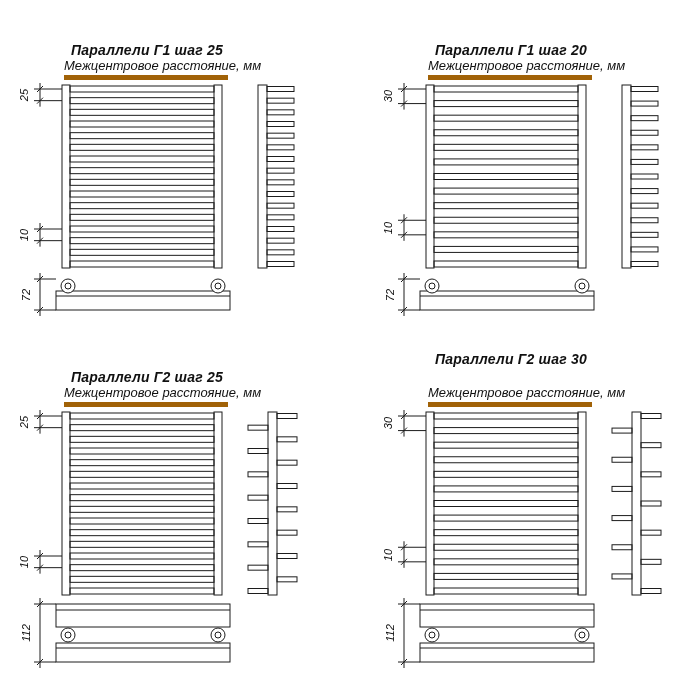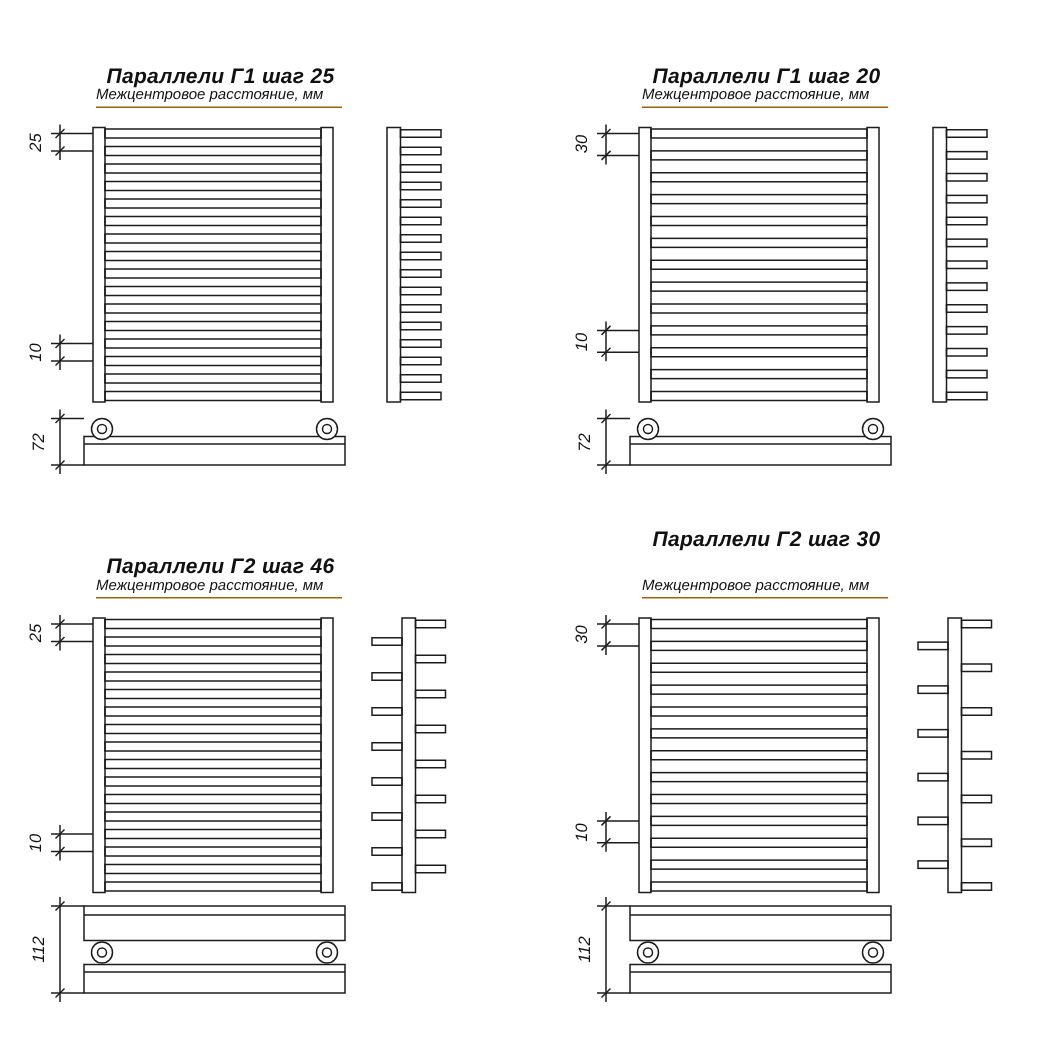--- a/index.html
+++ b/index.html
@@ -13,22 +13,22 @@
     font-style: italic;
     font-weight: bold;
     font-size: 14px;
     text-align: center;
     letter-spacing: .2px;
     white-space: nowrap;
   }
   .subtitle {
     position: absolute;
     font-style: italic;
-    font-size: 10px;
-    border-bottom: 1px solid #a16207;
+    font-size: 13px;
+    border-bottom: 5px solid #a16207;
     padding-bottom: 2px;
     white-space: nowrap;
   }
   .dim {
     position: absolute;
     font-style: italic;
     font-size: 11px;
     transform: translate(-50%, -50%) rotate(-90deg);
     white-space: nowrap;
   }
@@ -267,21 +267,21 @@
 
   <div class="quad">
     <div class="title" style="left:421px;top:42px;width:180px">Параллели Г1 шаг 20</div>
     <div class="subtitle" style="left:428px;top:58px;width:164px">Межцентровое расстояние, мм</div>
     <div class="dim" style="left:388px;top:96px">30</div>
     <div class="dim" style="left:388px;top:228px">10</div>
     <div class="dim" style="left:390px;top:295px">72</div>
   </div>
 
   <div class="quad">
-    <div class="title" style="left:57px;top:369px;width:180px">Параллели Г2 шаг 46</div>
+    <div class="title" style="left:57px;top:369px;width:180px">Параллели Г2 шаг 25</div>
     <div class="subtitle" style="left:64px;top:385px;width:164px">Межцентровое расстояние, мм</div>
     <div class="dim" style="left:24px;top:422px">25</div>
     <div class="dim" style="left:24px;top:562px">10</div>
     <div class="dim" style="left:26px;top:633px">112</div>
   </div>
 
   <div class="quad">
     <div class="title" style="left:421px;top:351px;width:180px">Параллели Г2 шаг 30</div>
     <div class="subtitle" style="left:428px;top:385px;width:164px">Межцентровое расстояние, мм</div>
     <div class="dim" style="left:388px;top:423px">30</div>

